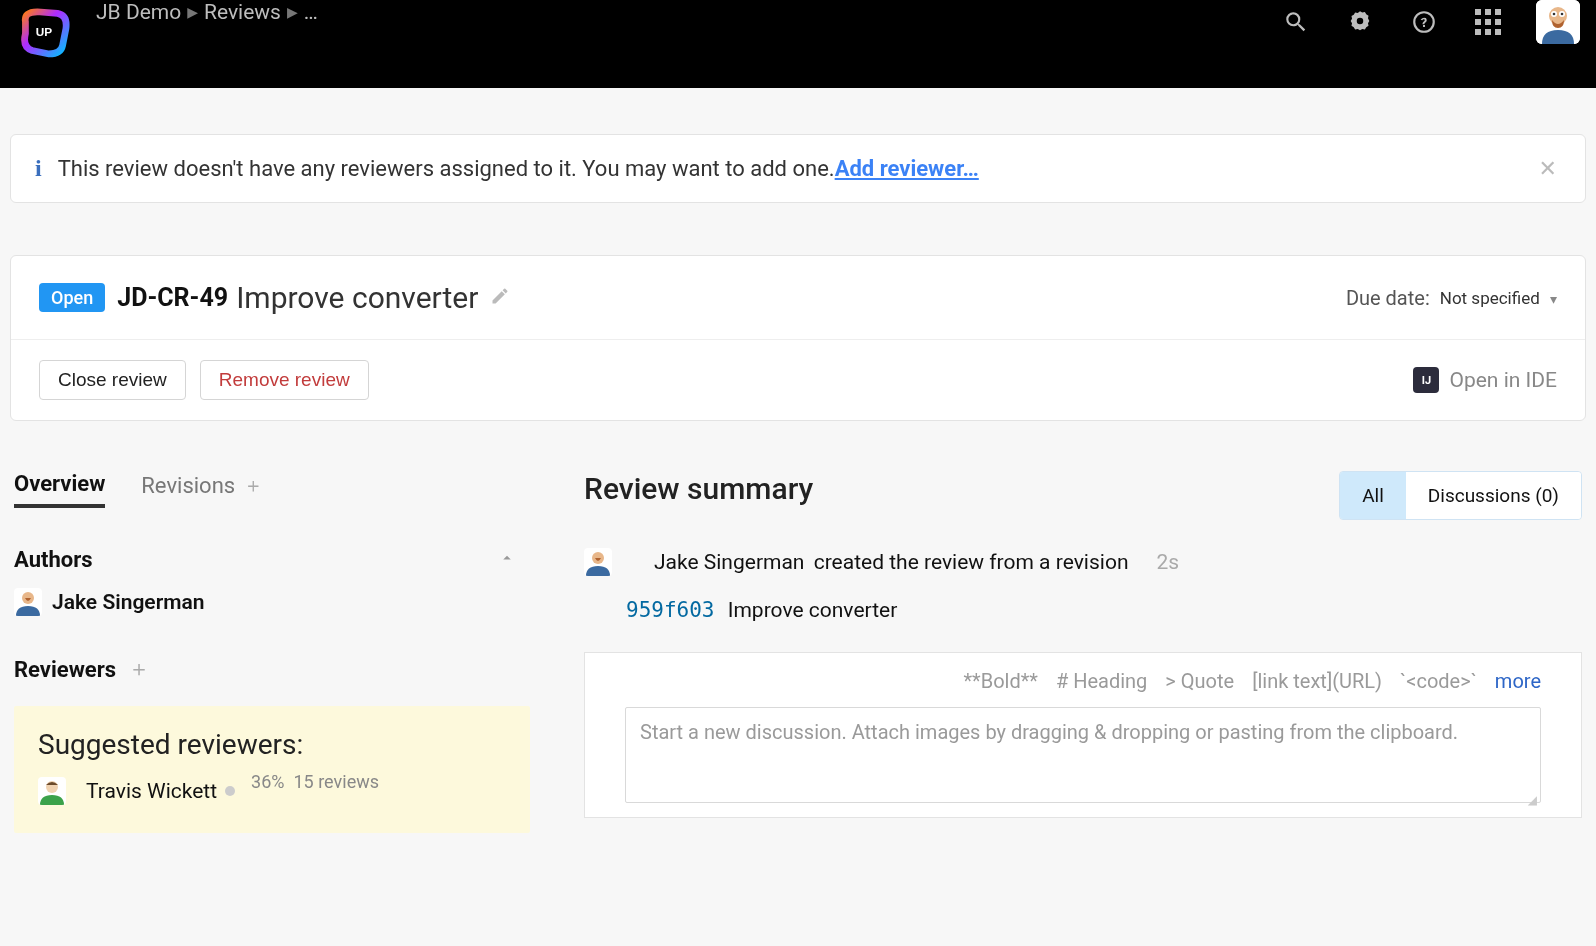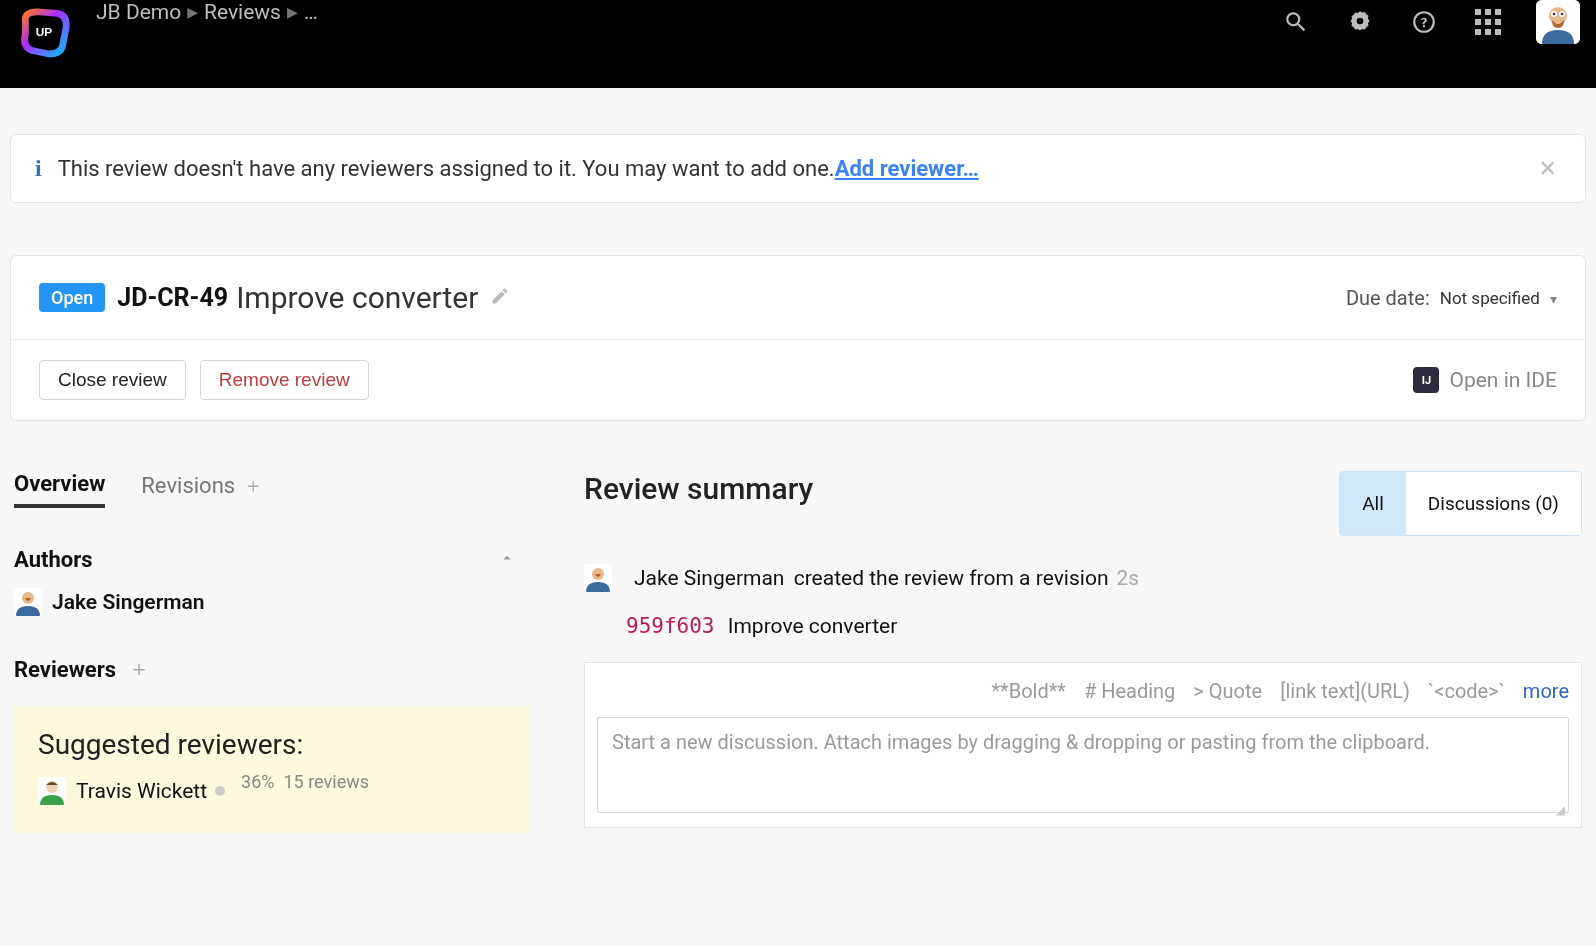--- a/index.html
+++ b/index.html
@@ -109,40 +109,40 @@
   .mini-avatar {
     width:28px;height:28px;border-radius:4px;margin-right:10px;
     display:flex;align-items:flex-end;justify-content:center;overflow:hidden;
   }
   .suggested {
     background:#fdf9dc; border-radius:2px; padding:22px 24px 28px; margin-top:22px;
     width:516px;
   }
   .suggested-title { font-size:28px; color:#222; margin-bottom:16px;}
   .sug-row { display:flex; align-items:center; }
-  .sug-name { font-size:21px; }
+  .sug-name { font-size:21px; margin-left:10px;}
   .dot { width:10px;height:10px;border-radius:50%;background:#ccc;margin-left:8px;}
   .sug-stats { margin-left:16px; color:#888; font-size:18px; position:relative; top:-10px;}
   
   .summary-head { display:flex; align-items:flex-start;}
   .summary-title { font-size:30px; font-weight:500; color:#222;}
   .filter-pills {
     margin-left:auto; display:flex; border:1px solid #cfe3f3; border-radius:4px; overflow:hidden;
     font-size:19px;
   }
-  .pill { padding:20px 22px; cursor:pointer; background:#fff;}
+  .pill { padding:12px 22px; cursor:pointer; background:#fff;}
   .pill.active { background:#cfe9fb; }
-  .feed-row { display:flex; align-items:center; margin-top:28px; font-size:21px;}
+  .feed-row { display:flex; align-items:center; margin-top:28px; font-size:21px;gap:20px;}
   .feed-text { margin-left:12px;}
   .rel-time { color:#aaa; margin-left:8px;}
   .commit-row { margin-left:42px; margin-top:22px; font-size:21px;}
-  .hash { font-family: ui-monospace, SFMono-Regular, Menlo, monospace; color:#be185d; margin-right:8px;}
+  .hash { font-family: ui-monospace, SFMono-Regular, Menlo, monospace; color:#0369a1; margin-right:8px;}
   .composer {
-    margin-top:24px; border:1px solid #e3e3e3; border-radius:0; background:#fff;
-    padding:16px 12px 10px;
+    margin-top:30px; border:1px solid #e3e3e3; border-radius:0; background:#fff;
+    padding:16px 40px 10px;
   }
   .md-hints { display:flex; justify-content:flex-end; gap:18px; color:#9a9a9a; font-size:20px;}
   .md-hints .more { color:#2e66c7; cursor:pointer;}
   .composer textarea {
     width:100%; border:1px solid #d9d9d9; border-radius:2px; margin-top:14px;
     padding:12px 14px; font-size:20px; color:#333; resize:none; height:96px;
     font-family:inherit;
   }
   .composer textarea::placeholder { color:#9a9a9a; }
   .resize-grip { text-align:right; color:#ccc; font-size:12px; margin-top:-14px; margin-right:4px;}

